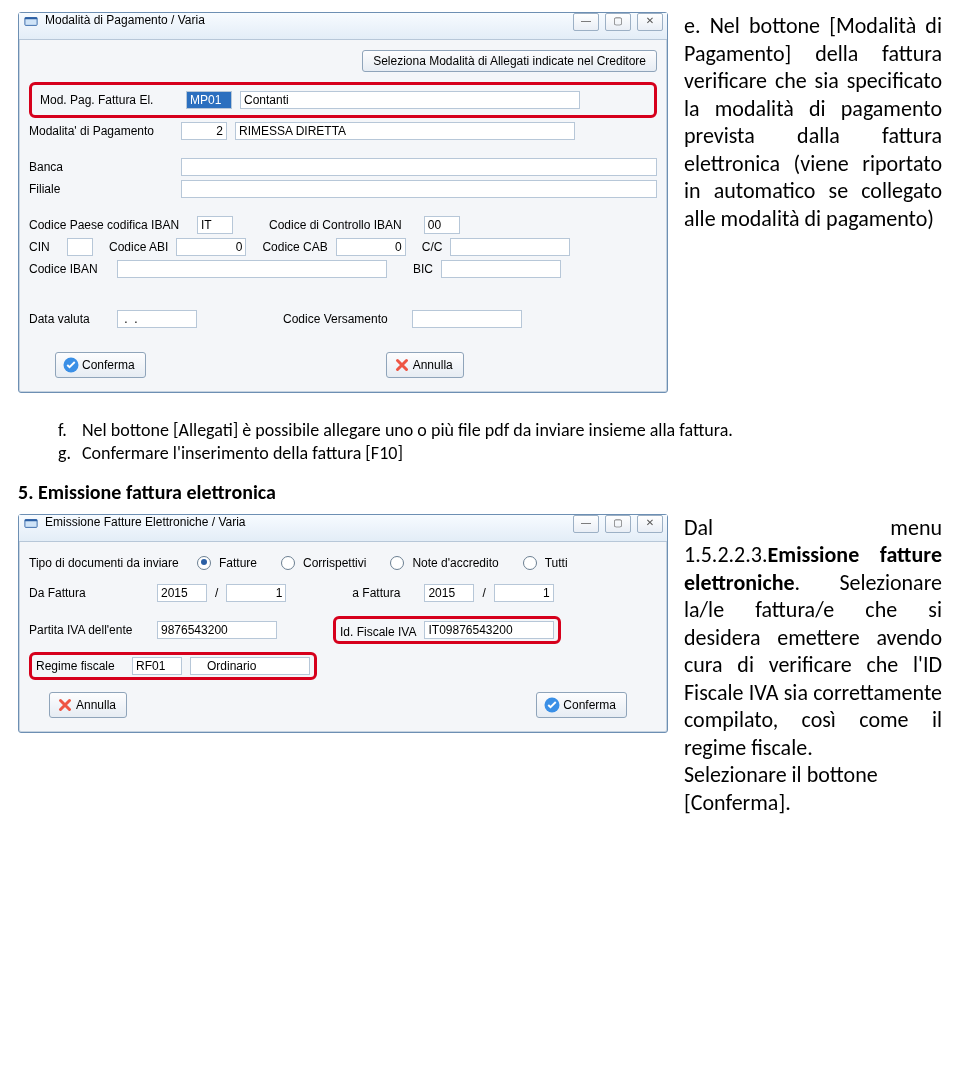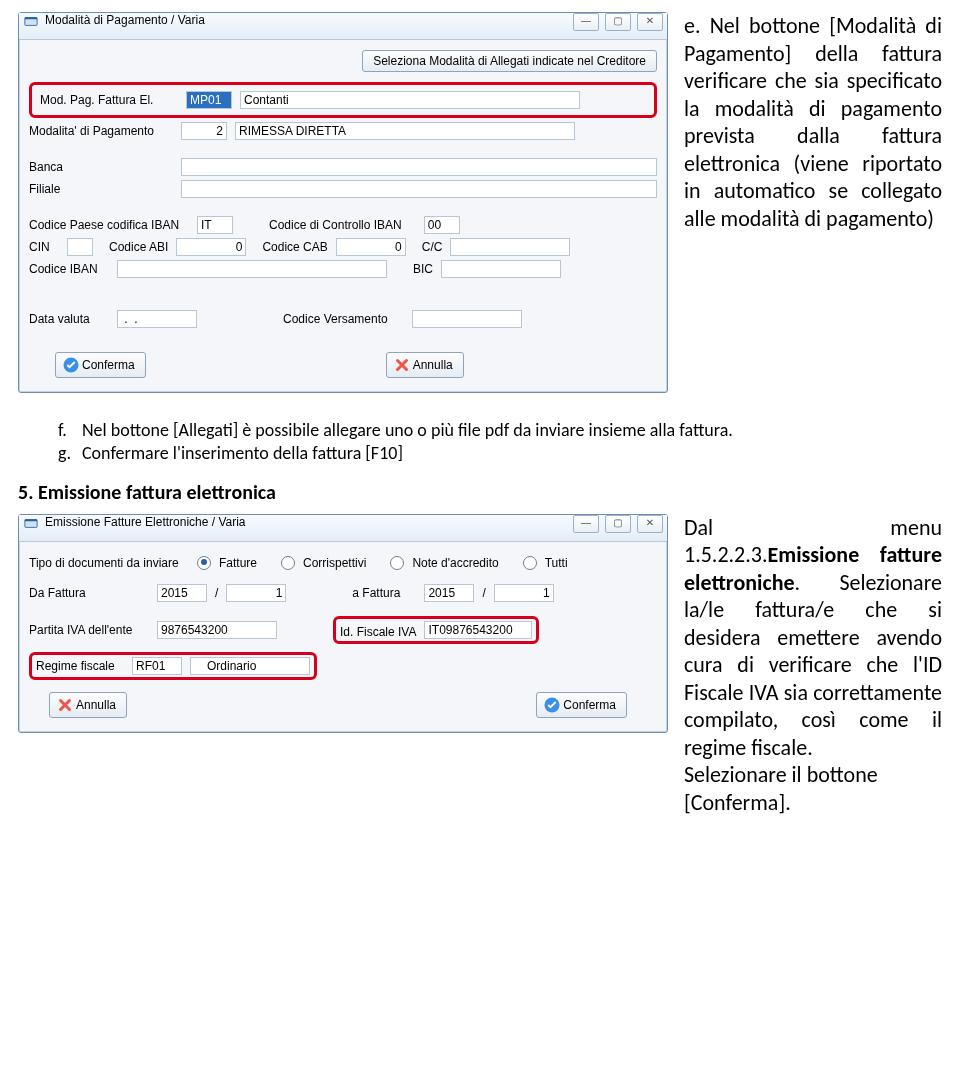--- a/index.html
+++ b/index.html
@@ -337,21 +337,21 @@
           <span class="lbl">/</span>
           <input class="inp" style="width: 60px; text-align: right;" value="1">
         </div>
 
         <div class="field-row" style="margin-bottom:8px;">
           <span class="lbl" style="width:120px;">Partita IVA dell'ente</span>
           <input class="inp" style="width: 120px;" value="9876543200">
           <span style="width:40px;"></span>
           <span class="redbox" style="display:inline-flex; align-items:flex-end; gap:8px;">
             <span class="lbl">Id. Fiscale IVA</span>
-            <input class="inp" style="width: 108px;" value="IT09876543200">
+            <input class="inp" style="width: 130px;" value="IT09876543200">
           </span>
         </div>
 
         <div style="display:flex; align-items:flex-end; gap:12px;">
           <span class="redbox" style="display:inline-flex; align-items:center; gap:8px;">
             <span class="lbl" style="width:88px;">Regime fiscale</span>
             <input class="inp" style="width: 50px;" value="RF01">
             <input class="inp" style="width: 120px; padding-left: 16px;" value="Ordinario">
           </span>
         </div>

